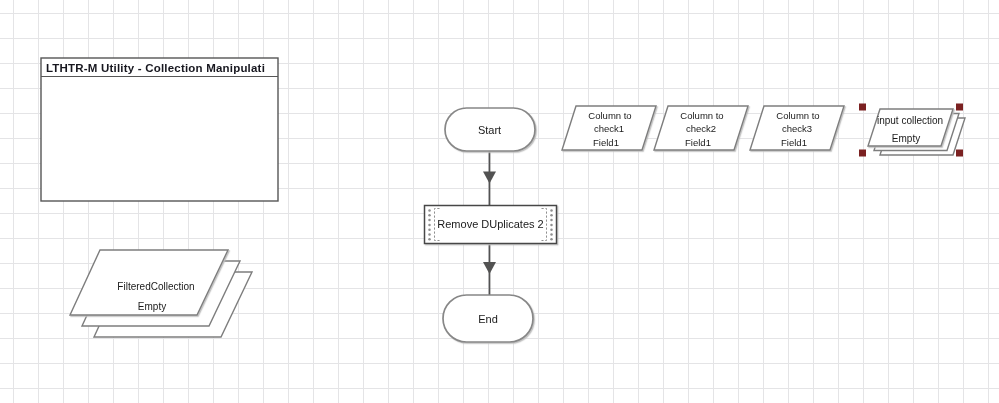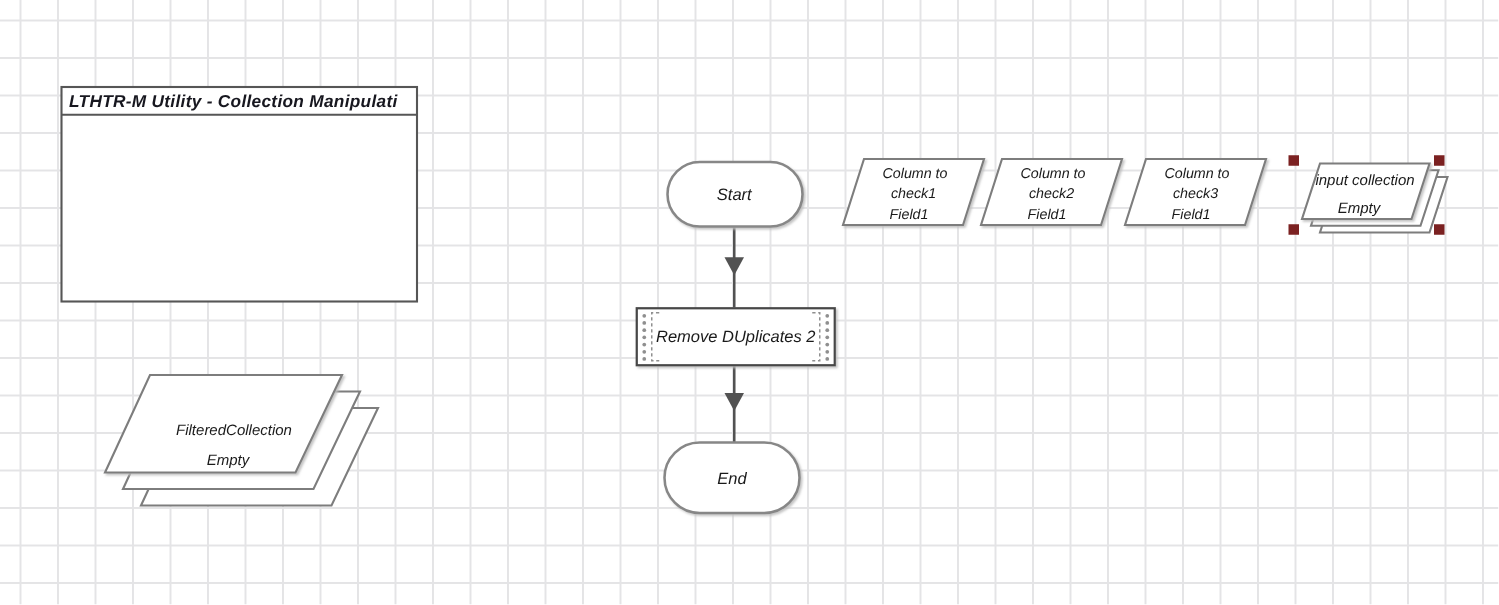--- a/index.html
+++ b/index.html
@@ -6,21 +6,20 @@
   .canvas{
     position:relative;
     width:999px;height:403px;
     background-color:#ffffff;
     background-image:
       linear-gradient(to right,#e4e4e6 0,#e4e4e6 1px,transparent 1px),
       linear-gradient(to bottom,#e4e4e6 0,#e4e4e6 1px,transparent 1px);
     background-size:25px 25px;
     background-position:13px 13px;
     overflow:hidden;
-    font-style:italic;
   }
   svg{position:absolute;inset:0;}
   text{
     font-family:"Liberation Sans", sans-serif;
     fill:#1a1a1a;
   }
   .t-title{font-size:11.5px;font-weight:600;letter-spacing:.2px;fill:#17171f;}
   .t-stage{font-size:11px;}
   .t-small{font-size:9.5px;}
   .t-coll{font-size:10px;}

